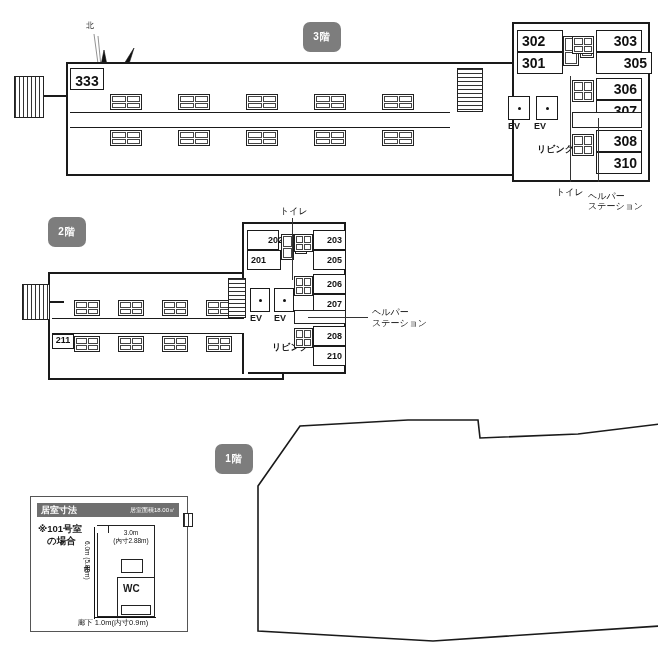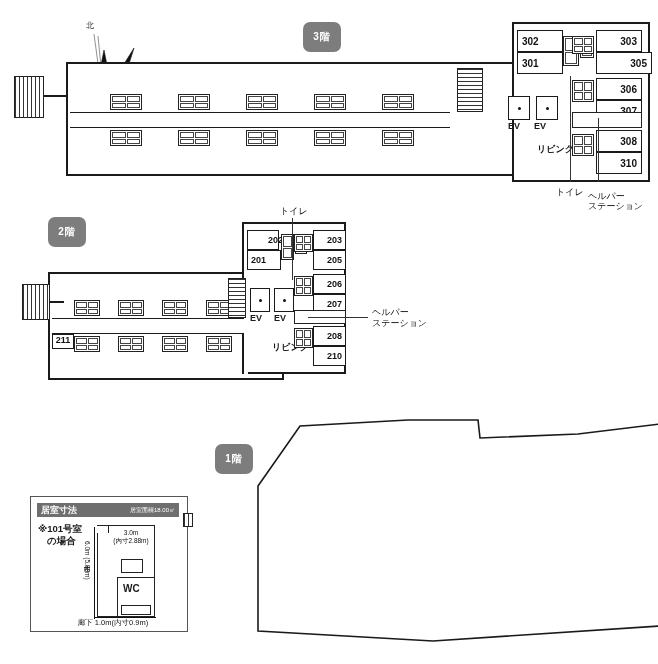--- a/index.html
+++ b/index.html
@@ -19,21 +19,21 @@
   
   .compass-label{font-size:8px;color:#333;text-align:center;}
   
   .wall{background:#1a1a1a;position:absolute;}
   .plan{position:absolute;}
   .outline{
     position:absolute;border:2px solid #1a1a1a;background:#fff;box-sizing:border-box;
   }
   .room{
     position:absolute;border:1px solid #1a1a1a;box-sizing:border-box;background:#fff;
-    font-size:10px;display:flex;align-items:center;justify-content:center;
+    font-size:14px;display:flex;align-items:center;justify-content:center;
     font-weight:bold;color:#111;
   }
   .room.small{font-size:9px;}
   .fixture{
     position:absolute;border:1px solid #222;background:#fff;box-sizing:border-box;
   }
   .unitbath{
     position:absolute;box-sizing:border-box;border:1px solid #222;background:#fff;
   }
   .ub-grid{position:absolute;display:grid;grid-template-columns:1fr 1fr;gap:1px;width:100%;height:100%;padding:1px;box-sizing:border-box;}
@@ -98,20 +98,31 @@
   <div class="outline" style="left:66px;top:62px;width:452px;height:114px;"></div>
 
   <div class="outline" style="left:512px;top:22px;width:138px;height:160px;"></div>
   <div class="abs" style="left:514px;top:64px;width:4px;height:110px;background:#fff;"></div>
 
   <div class="stairs-v" style="left:14px;top:76px;width:30px;height:42px;"></div>
   <div class="wall" style="left:44px;top:95px;width:24px;height:2px;"></div>
 
   <div class="corr" style="left:70px;top:112px;width:380px;height:16px;"></div>
 
+  <div style="position:absolute;left:70px;top:68px;width:386px;height:44px;display:flex;">
+    <div class="room" style="width:34px;align-items:flex-start;padding-top:4px;">323</div>
+    <div class="room" style="width:34px;align-items:flex-start;padding-top:4px;">325</div>
+    <div class="room" style="width:34px;align-items:flex-start;padding-top:4px;">326</div>
+    <div class="room" style="width:34px;align-items:flex-start;padding-top:4px;">327</div>
+    <div class="room" style="width:34px;align-items:flex-start;padding-top:4px;">328</div>
+    <div class="room" style="width:34px;align-items:flex-start;padding-top:4px;">330</div>
+    <div class="room" style="width:34px;align-items:flex-start;padding-top:4px;">331</div>
+    <div class="room" style="width:34px;align-items:flex-start;padding-top:4px;">332</div>
+    <div class="room" style="width:34px;align-items:flex-start;padding-top:4px;">333</div>
+  </div>
 
   <div class="unitbath" style="left:110px;top:94px;width:32px;height:16px;">
       <div class="ub-grid">
         <div class="ub-cell"></div>
         <div class="ub-cell"></div>
         <div class="ub-cell"></div>
         <div class="ub-cell"></div>
       </div>
     </div>
   <div class="unitbath" style="left:178px;top:94px;width:32px;height:16px;">

